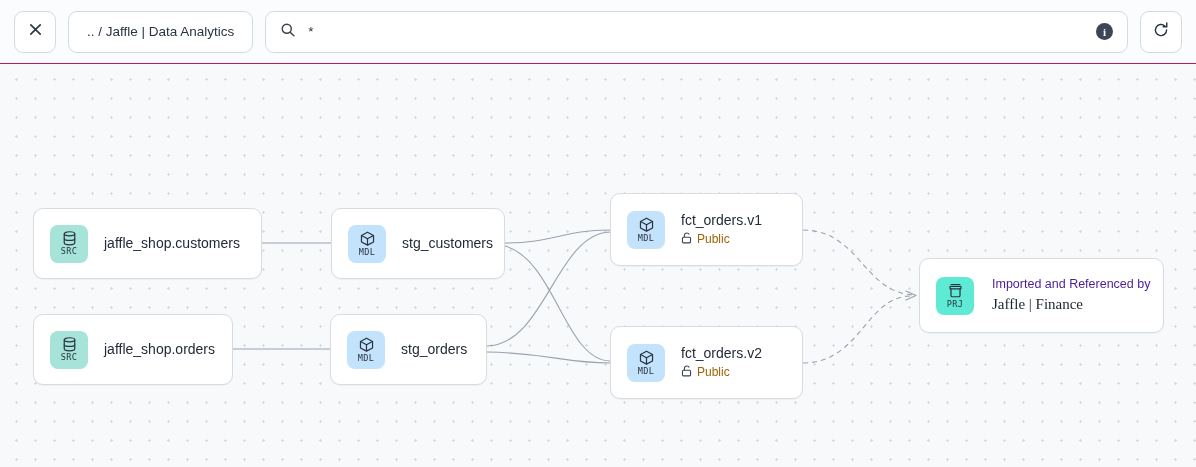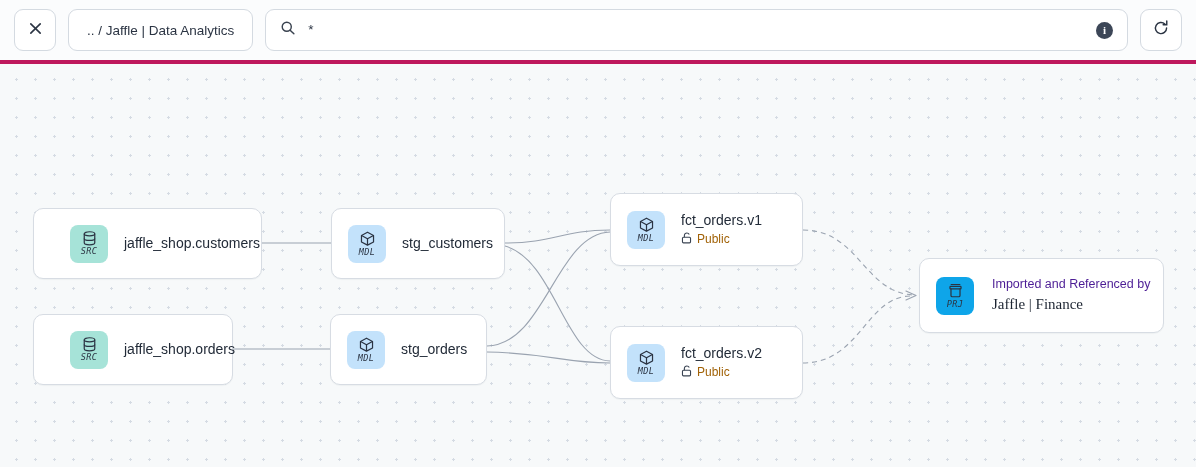--- a/index.html
+++ b/index.html
@@ -24,21 +24,21 @@
   }
 
   
   .toolbar {
     position: absolute;
     left: 0;
     top: 0;
     width: 1196px;
     height: 64px;
     background: #fbfcfd;
-    border-bottom: 4px solid #be185d;
+    border-bottom: 1px solid #be185d;
     box-sizing: border-box;
     display: flex;
     align-items: center;
     padding: 0 14px;
     gap: 12px;
     z-index: 5;
   }
 
   .tb-btn {
     box-sizing: border-box;
@@ -146,25 +146,24 @@
   .badge {
     flex: 0 0 auto;
     width: 38px;
     height: 38px;
     border-radius: 8px;
     display: flex;
     flex-direction: column;
     align-items: center;
     justify-content: center;
     gap: 1px;
-    font-style: italic;
-  }
-  .badge-src { background: #a6e3d8; margin-left: 20px; }
+  }
+  .badge-src { background: #a6e3d8; }
   .badge-mdl { background: #c3e2fb; }
-  .badge-prj { background: #0ea5e9; }
+  .badge-prj { background: #5eead4; }
 
   .badge svg { display: block; }
   .badge-text {
     font-size: 8.5px;
     letter-spacing: 0.3px;
     color: #2b3443;
     font-family: "DejaVu Sans Mono", monospace;
     line-height: 1;
   }
 

